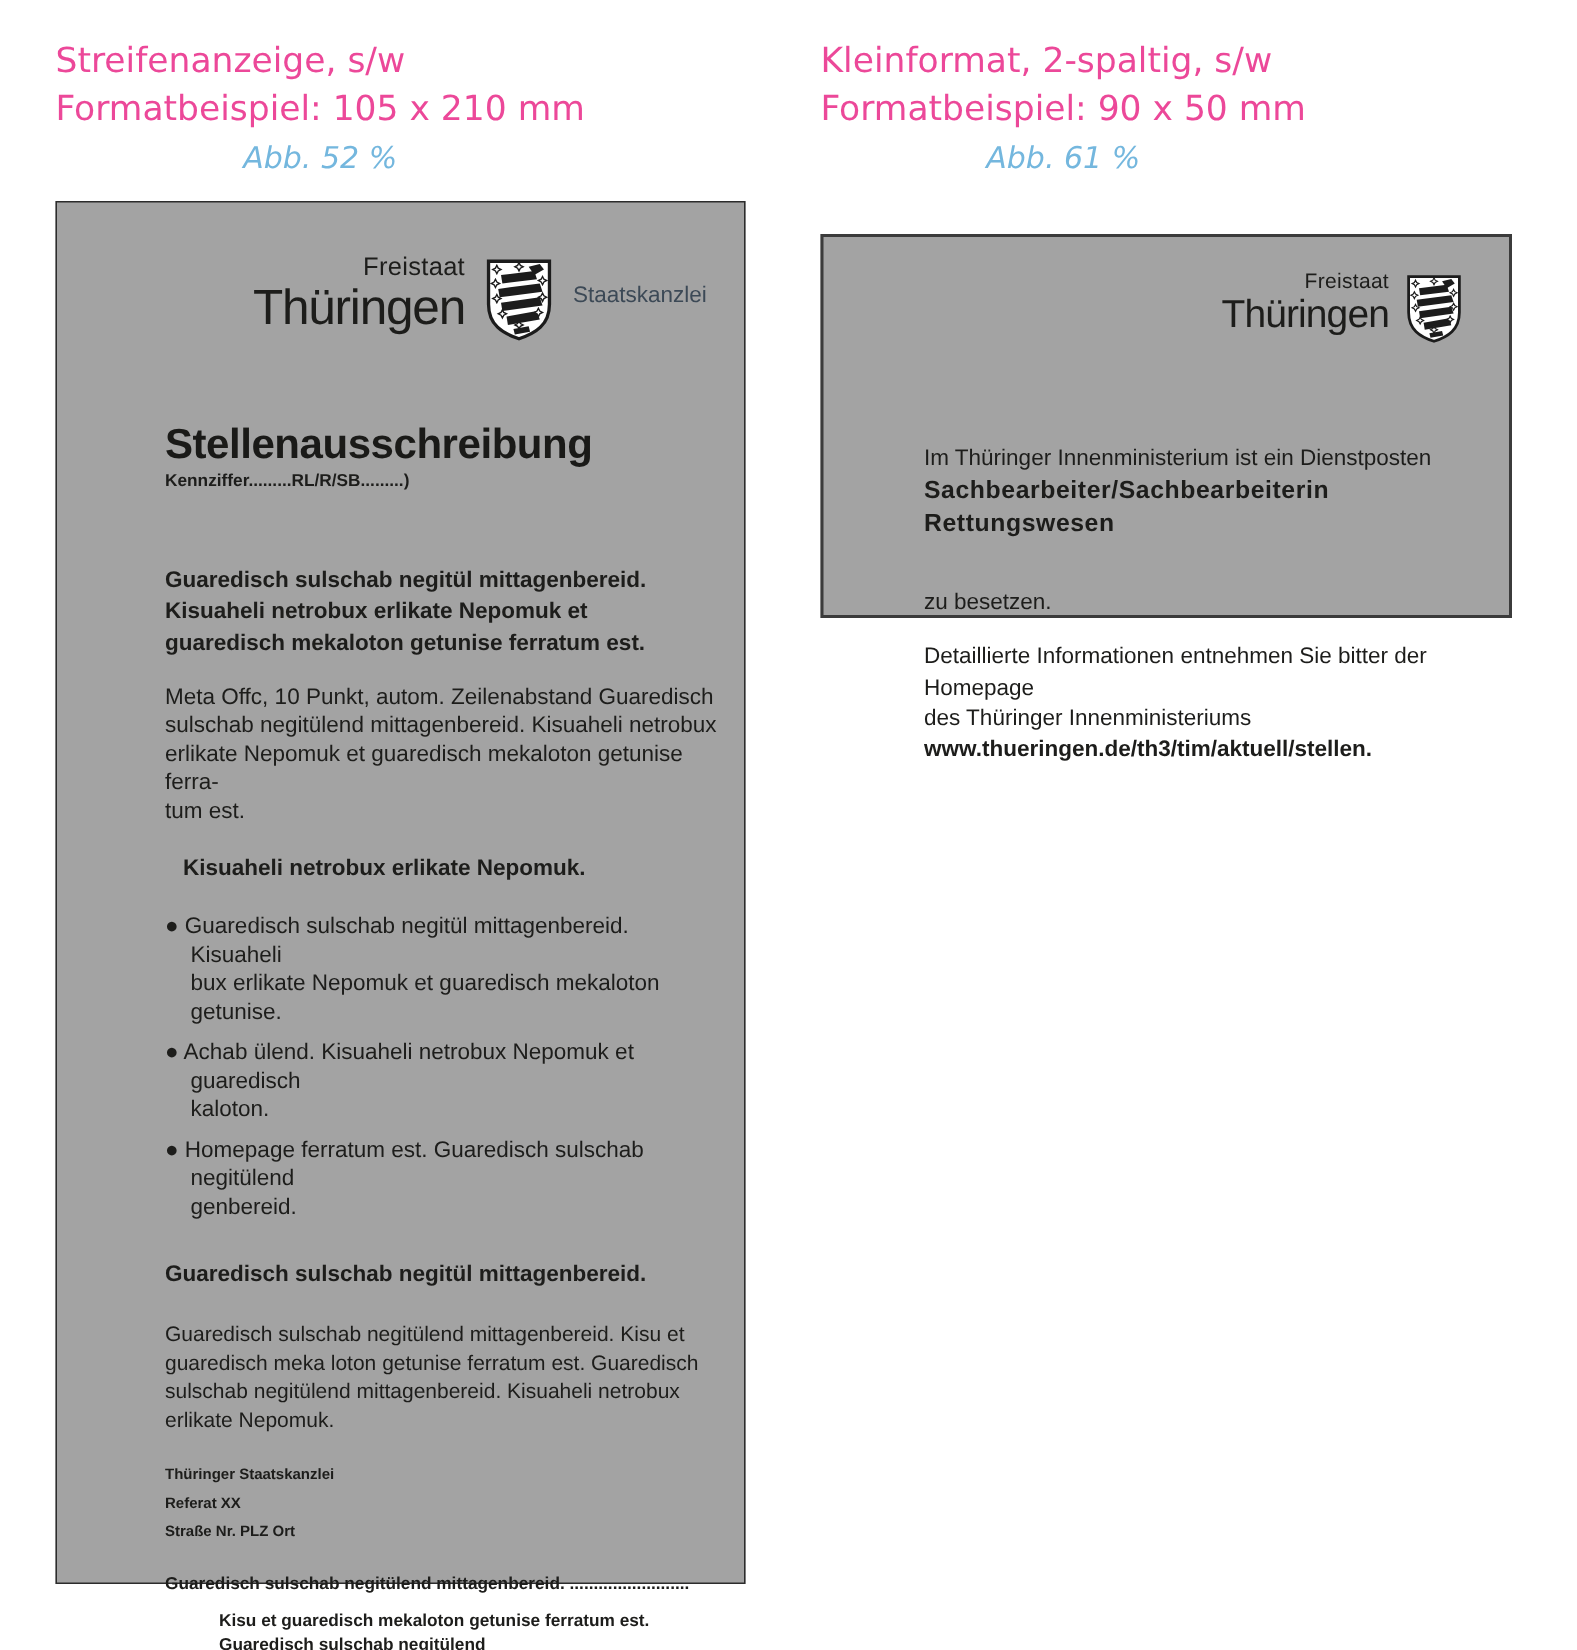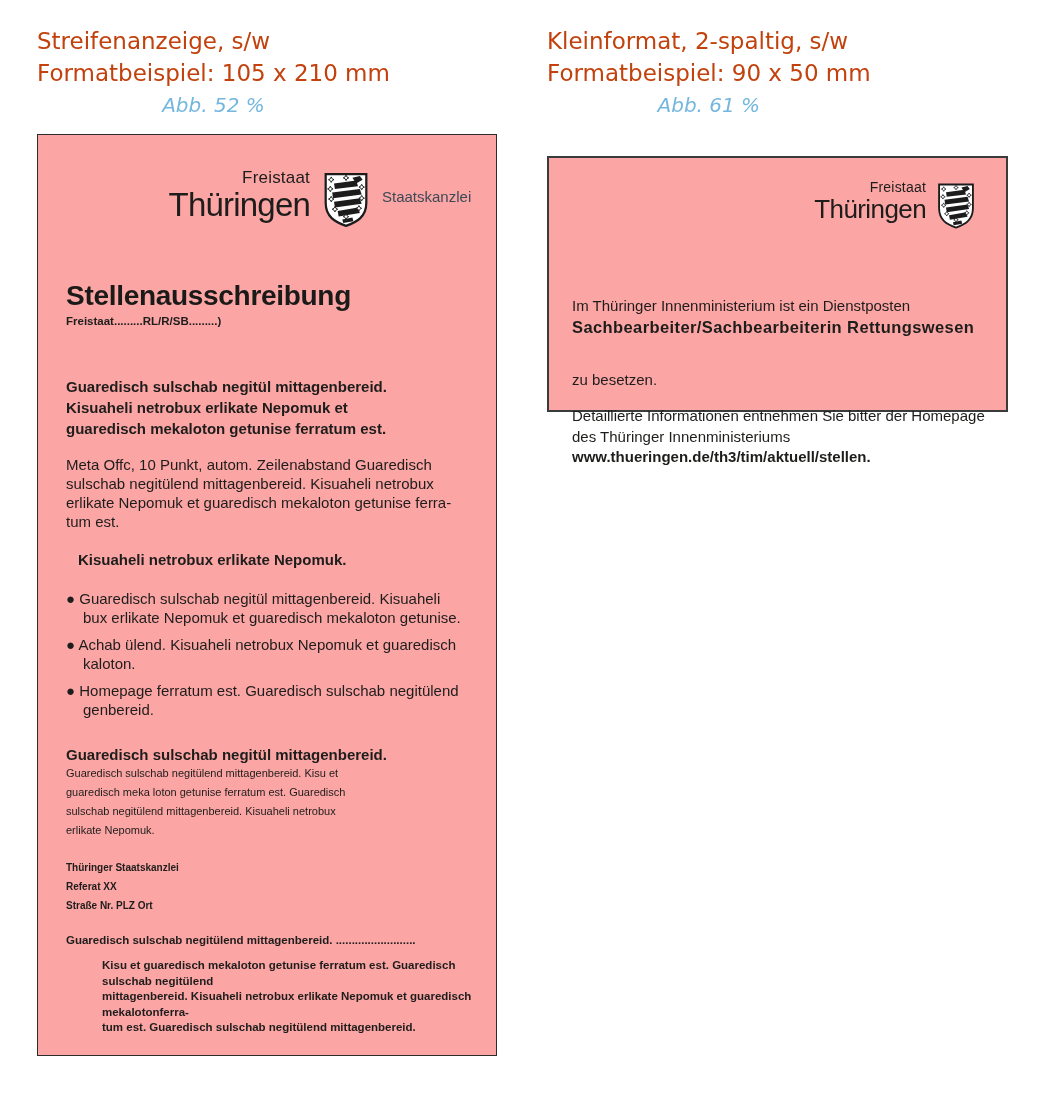--- a/index.html
+++ b/index.html
@@ -9,29 +9,29 @@
     font-family:"Liberation Sans", sans-serif; color:#1d1d1b;
   }
   .pre { white-space:pre-line; }
 
   
   .panel-heading { position:absolute; top:25px; }
   .panel-heading.left { left:37px; }
   .panel-heading.right { left:547px; }
   .h-line {
     font-family:"DejaVu Sans", sans-serif;
-    font-size:23px; line-height:32px; font-weight:400; color:#c2410c;
+    font-size:23px; line-height:32px; font-weight:400; color:#ec4899;
   }
   .h-scale {
     font-family:"DejaVu Sans", sans-serif;
     font-size:20px; line-height:30px; font-style:italic; color:#74b7de; margin-top:1px;text-align:center;
   }
 
   
-  .ad { position:absolute; background:#fca5a5; }
+  .ad { position:absolute; background:#a3a3a3;padding-left:44px; }
   .ad-left  { left:37px;  top:134px; width:460px; height:922px; border:1px solid #2c2c2c; }
   .ad-right { left:547px; top:156px; width:461px; height:256px; border:2px solid #3b3b3b; }
 
   
   .logo-row { position:absolute; display:flex; align-items:flex-start; }
   .ad-left  .logo-row { top:34px; right:22px; gap:12px; }
   .ad-right .logo-row { top:22px; right:30px; gap:10px; }
   .logo-text { text-align:right; }
   .logo-freistaat { font-size:17px; line-height:18px; letter-spacing:0.2px; color:#1d1d1b; }
   .logo-thueringen { font-size:33px; line-height:34px; letter-spacing:-0.8px; color:#1d1d1b; margin-top:1px; }
@@ -47,21 +47,21 @@
   .kennziffer { font-size:11.5px; line-height:13px; font-weight:700; margin-top:2px; }
   .intro   { font-size:15px; line-height:21px; font-weight:700; margin-top:48px; }
   .body1   { font-size:15px; line-height:19px; margin-top:16px; }
   .sub1    { font-size:15px; line-height:19px; font-weight:700; margin-top:19px;margin-left:12px; }
   .bullets { list-style:none; margin-top:20px; }
   .bullets li {
     font-size:15px; line-height:19px; padding-left:17px; text-indent:-17px;
     margin-bottom:8px; white-space:pre-line;
   }
   .sub2    { font-size:15px; line-height:19px; font-weight:700; margin-top:26px; }
-  .body2   { font-size:11px; line-height:19px; }
+  .body2   { font-size:14px; line-height:19px; margin-top:21px; }
   .addr    { font-size:10px; line-height:19px; font-weight:700; margin-top:18px; }
   .small-lead { font-size:11.5px; line-height:14px; font-weight:700; margin-top:18px; }
   .small-body { font-size:11.5px; line-height:15.5px; font-weight:700; margin-top:11px;margin-left:36px; }
 
   
   .ad-right .content { padding:106px 18px 0 23px; }
   .r-line   { font-size:15px; line-height:20px;margin-top:32px; }
   .r-job    { font-size:16.5px; line-height:22px; font-weight:700; letter-spacing:0.4px; }
   .r-info   { font-size:15px; line-height:20.5px; margin-top:16px; }
   .r-url    { font-size:15px; line-height:20.5px; font-weight:700; }
@@ -107,21 +107,21 @@
         <path transform="translate(14,41)" d="M0,-3 L1,-1 L3,0 L1,1 L0,3 L-1,1 L-3,0 L-1,-1 Z"></path>
         <path transform="translate(40,40)" d="M0,-3 L1,-1 L3,0 L1,1 L0,3 L-1,1 L-3,0 L-1,-1 Z"></path>
         <path transform="translate(26,49)" d="M0,-3 L1,-1 L3,0 L1,1 L0,3 L-1,1 L-3,0 L-1,-1 Z"></path>
       </g>
     </svg>
     <div class="logo-dept">Staatskanzlei</div>
   </div>
 
   <div class="content">
     <h1 class="ad-title">Stellenausschreibung</h1>
-    <div class="kennziffer">Freistaat.........RL/R/SB.........)</div>
+    <div class="kennziffer">Kennziffer.........RL/R/SB.........)</div>
     <p class="intro pre">Guaredisch sulschab negitül mittagenbereid.
 Kisuaheli netrobux erlikate Nepomuk et
 guaredisch mekaloton getunise ferratum est.</p>
     <p class="body1 pre">Meta Offc, 10 Punkt, autom. Zeilenabstand Guaredisch
 sulschab negitülend mittagenbereid. Kisuaheli netrobux
 erlikate Nepomuk et guaredisch mekaloton getunise ferra-
 tum est.</p>
     <p class="sub1">Kisuaheli netrobux erlikate Nepomuk.</p>
     <ul class="bullets">
       <li>● Guaredisch sulschab negitül mittagenbereid. Kisuaheli

